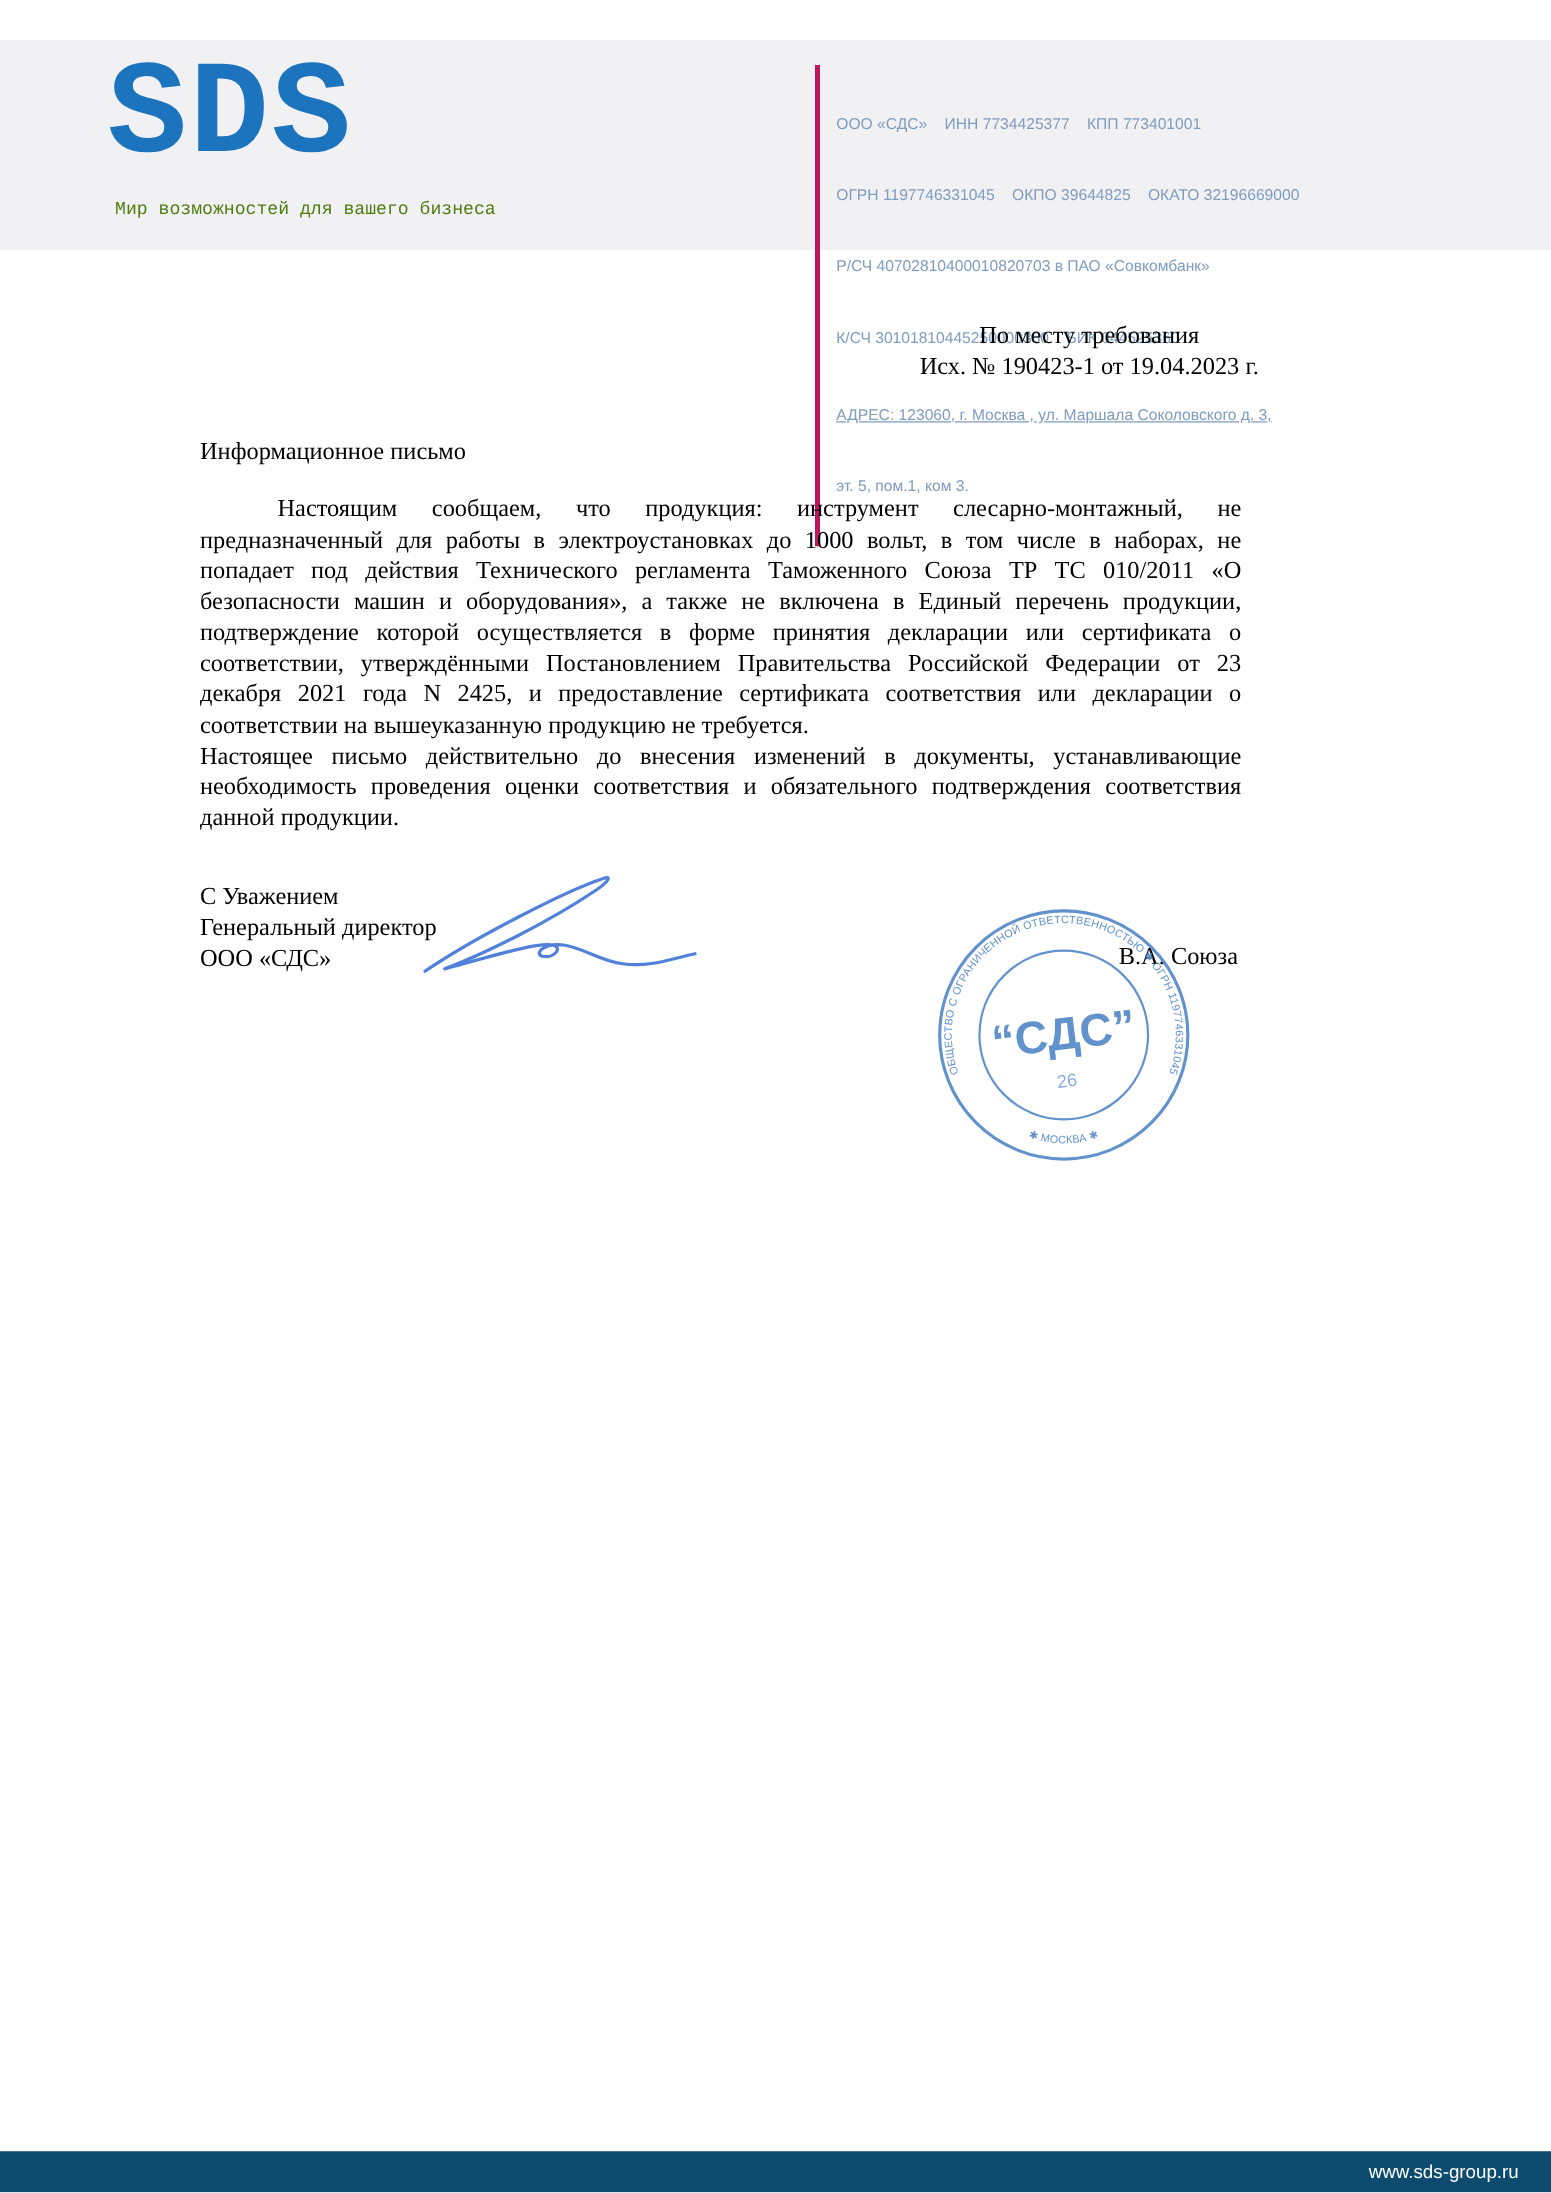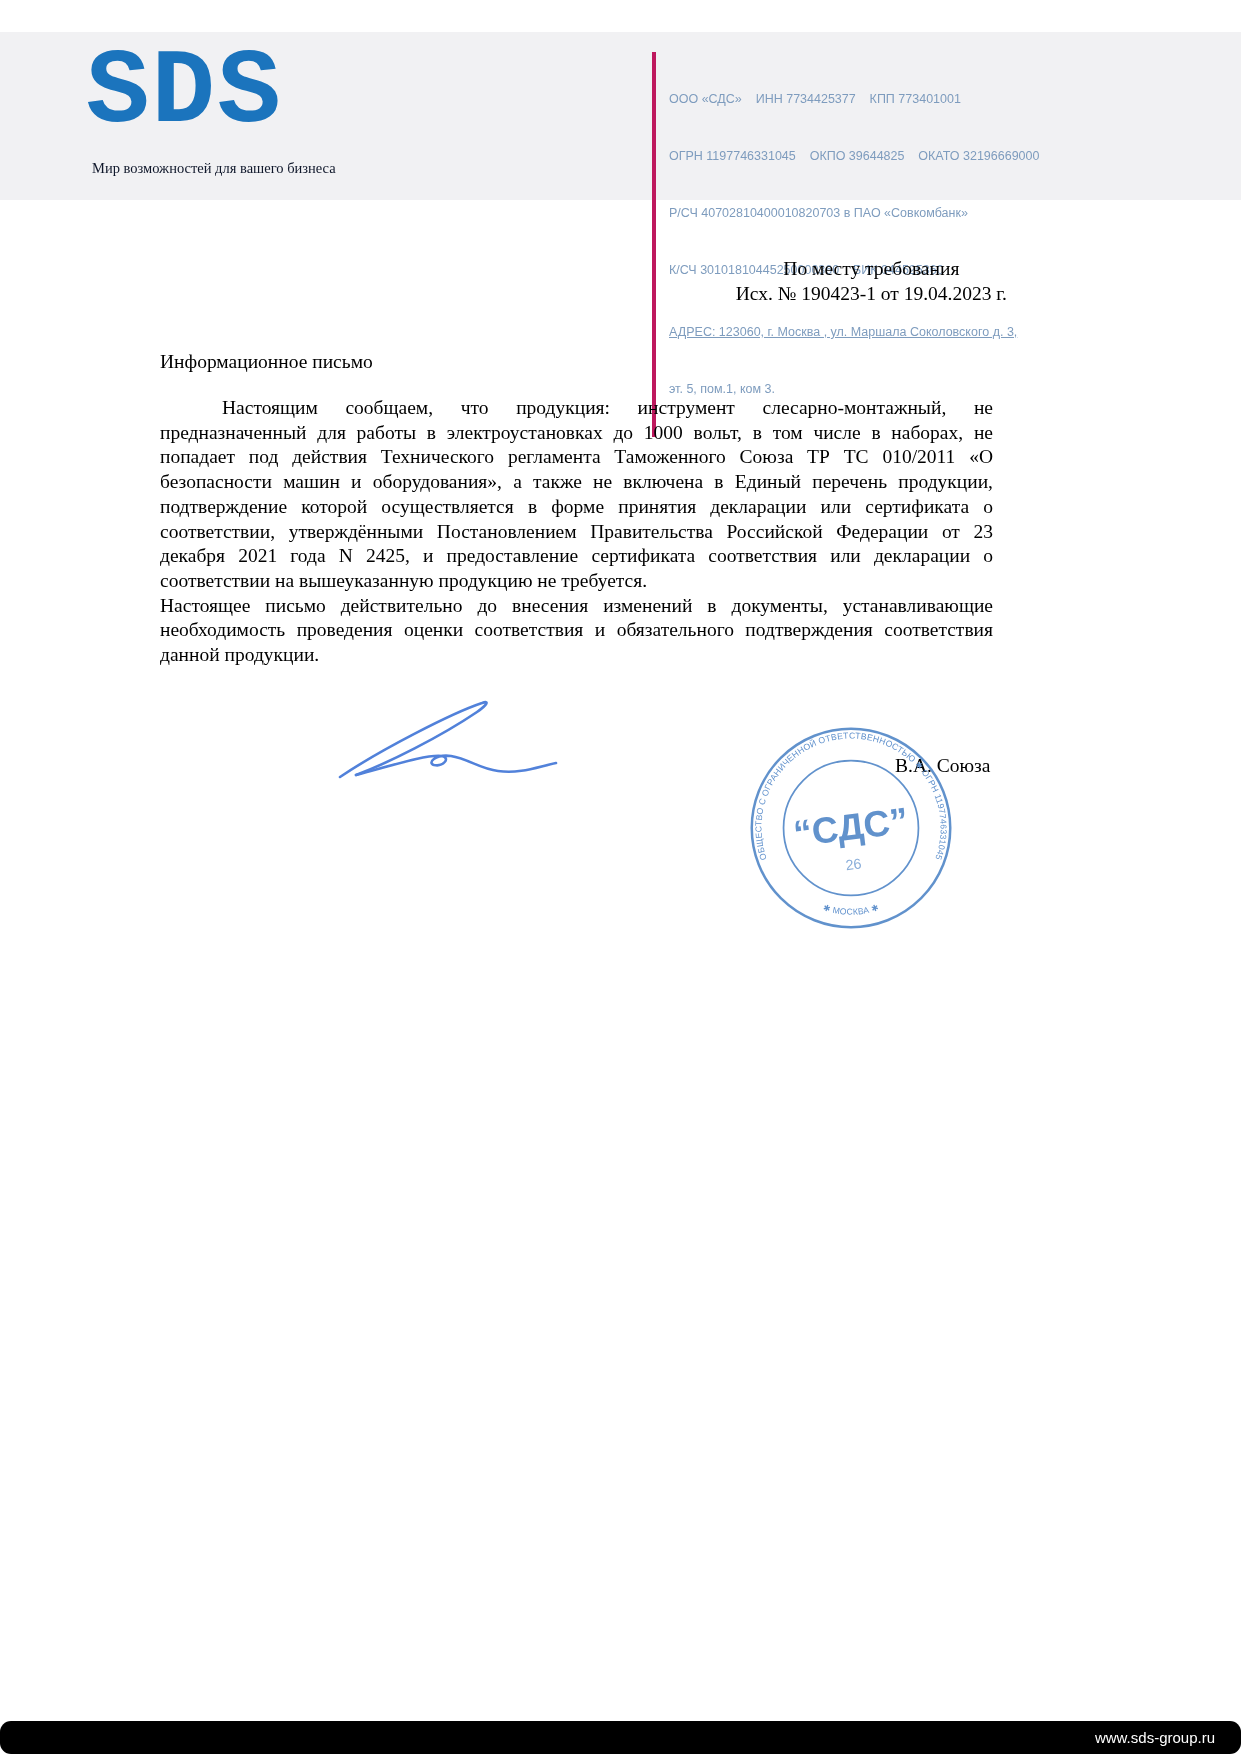--- a/index.html
+++ b/index.html
@@ -14,21 +14,21 @@
     position:absolute; left:0; top:32px; width:100%; height:168px;
     background:#f1f1f3;
   }
   .logo-text {
     position:absolute; left:86px; top:8px;
     font-family:Liberation Mono, monospace; font-weight:bold;
     font-size:106px; line-height:1.0; letter-spacing:2px; color:#1b74bd;
   }
   .tagline {
     position:absolute; left:92px; top:128px;
-    font-family:Liberation Serif, serif; font-size:14.5px; color:#0f172a;
+    font-family:Liberation Mono, monospace; font-size:14.5px; color:#4d7c0f;
   }
   .details {
     position:absolute; left:652px; top:20px;
     border-left:4px solid #be185d; padding-left:13px;
     font-family:"Liberation Sans", sans-serif; font-size:12.5px;
     color:#7e9cbe; line-height:19px; white-space:pre-wrap;
   }
   .detail-line.addr-gap { margin-top:5px;text-decoration:underline; }
 
   
@@ -62,22 +62,21 @@
     font-weight:bold; fill:#4c83c6;
   }
   .stamp-number {
     font-family:"Liberation Sans", sans-serif; font-size:15px;
     fill:#4c83c6; opacity:0.75;
   }
 
   
   .footer {
     position:absolute; left:0; bottom:0; width:100%; height:33px;
-    background:#000000;
-    border-radius:11px;
+    background:#0c4a6e;
   }
   .footer-url {
     position:absolute; right:26px; top:0; line-height:33px;
     color:#ffffff; font-family:"Liberation Sans", sans-serif; font-size:15px;
   }
 </style>
 </head>
 <body>
 
 <div class="page">
@@ -100,20 +99,25 @@
     <div>Исх. № 190423-1 от 19.04.2023 г.</div>
   </div>
 
   <div class="letter-title">Информационное письмо</div>
 
   <div class="body-text">
     <p class="p-main">Настоящим сообщаем, что продукция: инструмент слесарно-монтажный, не предназначенный для работы в электроустановках до 1000 вольт, в том числе в наборах, не попадает под действия Технического регламента Таможенного Союза ТР ТС 010/2011 «О безопасности машин и оборудования», а также не включена в Единый перечень продукции, подтверждение которой осуществляется в форме принятия декларации или сертификата о соответствии, утверждёнными Постановлением Правительства Российской Федерации от 23 декабря 2021 года N 2425, и предоставление сертификата соответствия или декларации о соответствии на вышеуказанную продукцию не требуется.</p>
     <p class="p-validity">Настоящее письмо действительно до внесения изменений в документы, устанавливающие необходимость проведения оценки соответствия и обязательного подтверждения соответствия данной продукции.</p>
   </div>
 
+  <div class="closing">
+    <div>С Уважением</div>
+    <div>Генеральный директор</div>
+    <div>ООО «СДС»</div>
+  </div>
 
   <svg class="signature-svg" width="235" height="95" viewBox="0 0 235 95">
     <g fill="none" stroke="#3f74d6" stroke-width="2.6" stroke-linecap="round" stroke-linejoin="round" opacity="0.9">
       <path d="M10 82 C 50 55, 122 18, 152 8 C 160 5, 157 10, 147 17 C 110 42, 58 68, 26 80"></path>
       <path d="M26 80 C 70 68, 100 59, 112 61 C 121 63, 113 72, 104 70 C 97 68, 105 59, 121 61 C 139 64, 150 74, 168 76 C 190 79, 207 72, 226 68"></path>
     </g>
   </svg>
 
   <div class="signer">В.А. Союза</div>
 

